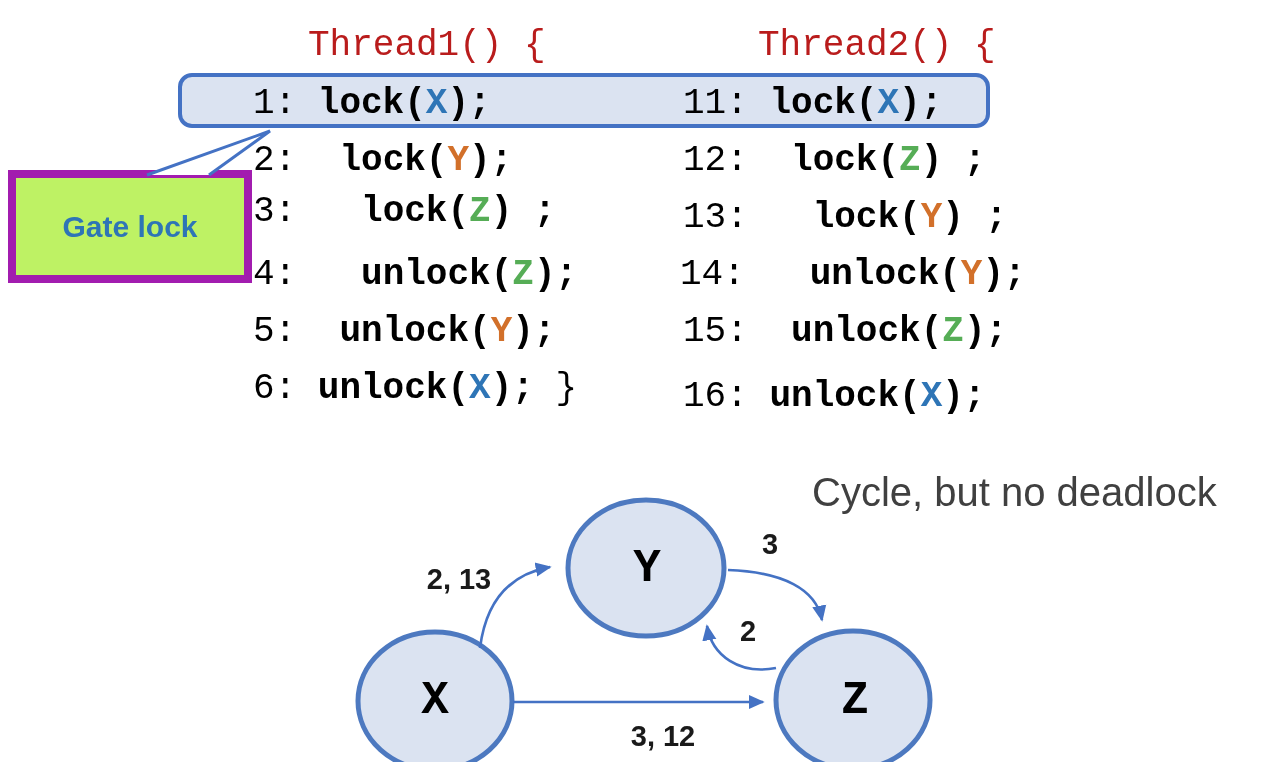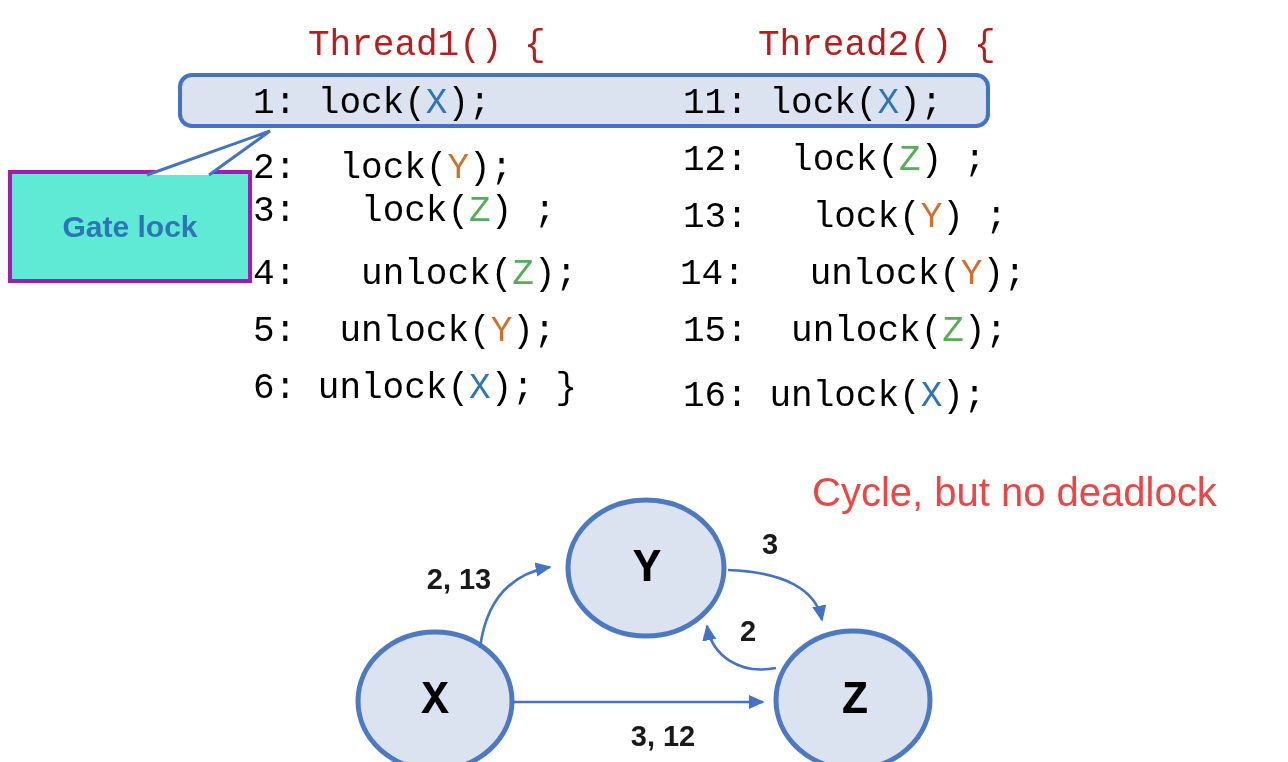--- a/index.html
+++ b/index.html
@@ -20,37 +20,37 @@
   }
   #thread1-header { left:308px; top:26px; }
   #thread2-header { left:758px; top:26px; }
   .code-line {
     position:absolute;
     font:400 36px/40px "Liberation Mono", monospace;
     color:#000;
     white-space:pre;
     z-index:3;
   }
-  .code-line .b { font-weight:400;margin-top:32px; }
+  .code-line .b { font-weight:700;margin-top:32px; }
   #highlight-box {
     position:absolute;
     left:178px; top:73px;
     width:812px; height:55px;
     background:#dbe3f1;
     border:4px solid #4472c4;
     border-radius:14px;
     z-index:1;
   }
   
   #callout-box {
     position:absolute;
     left:8px; top:170px;
     width:244px; height:113px;
-    background:#5eead4;
-    border:4px solid #a21caf;
+    background:#bef264;
+    border:8px solid #a21caf;
     z-index:2;
     display:flex;
     flex-direction:column;
     align-items:center;
     justify-content:center;
   }
   .callout-line {
     font:700 30px/38px "Liberation Sans", sans-serif;
     color:#2e75b6;
     text-align:center;
@@ -90,21 +90,21 @@
 </head>
 <body>
 
 <div id="highlight-box" style="background: rgb(219, 227, 241);"></div>
 
 <div class="code-header" id="thread1-header">Thread1() {</div>
 <div class="code-header" id="thread2-header">Thread2() {</div>
 
 <div>
     <div class="code-line" style="top: 84px; left: 253px;"><span>1: </span><span class="b">lock(</span><span class="b" style="color: rgb(46, 117, 182);">X</span><span class="b">);</span></div>
-    <div class="code-line" style="top: 149px; left: 253px;"><span>2:  </span><span class="b">lock(</span><span class="b" style="color: rgb(210, 112, 42);">Y</span><span class="b">);</span></div>
+    <div class="code-line" style="top: 141px; left: 253px;"><span>2:  </span><span class="b">lock(</span><span class="b" style="color: rgb(210, 112, 42);">Y</span><span class="b">);</span></div>
     <div class="code-line" style="top: 192px; left: 253px;"><span>3:   </span><span class="b">lock(</span><span class="b" style="color: rgb(86, 173, 86);">Z</span><span class="b">) ;</span></div>
     <div class="code-line" style="top: 255px; left: 253px;"><span>4:   </span><span class="b">unlock(</span><span class="b" style="color: rgb(86, 173, 86);">Z</span><span class="b">);</span></div>
     <div class="code-line" style="top: 312px; left: 253px;"><span>5:  </span><span class="b">unlock(</span><span class="b" style="color: rgb(210, 112, 42);">Y</span><span class="b">);</span></div>
     <div class="code-line" style="top: 369px; left: 253px;"><span>6: </span><span class="b">unlock(</span><span class="b" style="color: rgb(46, 117, 182);">X</span><span class="b">);</span><span> }</span></div>
   </div>
 <div>
     <div class="code-line" style="top: 84px; left: 683px;"><span>11: </span><span class="b">lock(</span><span class="b" style="color: rgb(46, 117, 182);">X</span><span class="b">);</span></div>
     <div class="code-line" style="top: 141px; left: 683px;"><span>12:  </span><span class="b">lock(</span><span class="b" style="color: rgb(86, 173, 86);">Z</span><span class="b">) ;</span></div>
     <div class="code-line" style="top: 198px; left: 683px;"><span>13:   </span><span class="b">lock(</span><span class="b" style="color: rgb(210, 112, 42);">Y</span><span class="b">) ;</span></div>
     <div class="code-line" style="top: 255px; left: 680px;"><span>14:   </span><span class="b">unlock(</span><span class="b" style="color: rgb(210, 112, 42);">Y</span><span class="b">);</span></div>
@@ -138,13 +138,13 @@
 
 <div class="node-label" style="left:435px; top:701px;">X</div>
 <div class="node-label" style="left:647px; top:569px;">Y</div>
 <div class="node-label" style="left:855px; top:701px;">Z</div>
 
 <div class="edge-label" style="left:459px; top:579px;">2, 13</div>
 <div class="edge-label" style="left:770px; top:544px;">3</div>
 <div class="edge-label" style="left:748px; top:631px;">2</div>
 <div class="edge-label" style="left:655px; top:736px;margin-left:8px;">3, 12</div>
 
-<div id="annotation" style="color: #ef4444;">Cycle, but no deadlock</div>
+<div id="annotation" style="color: #404040;">Cycle, but no deadlock</div>
 
 </body></html>

